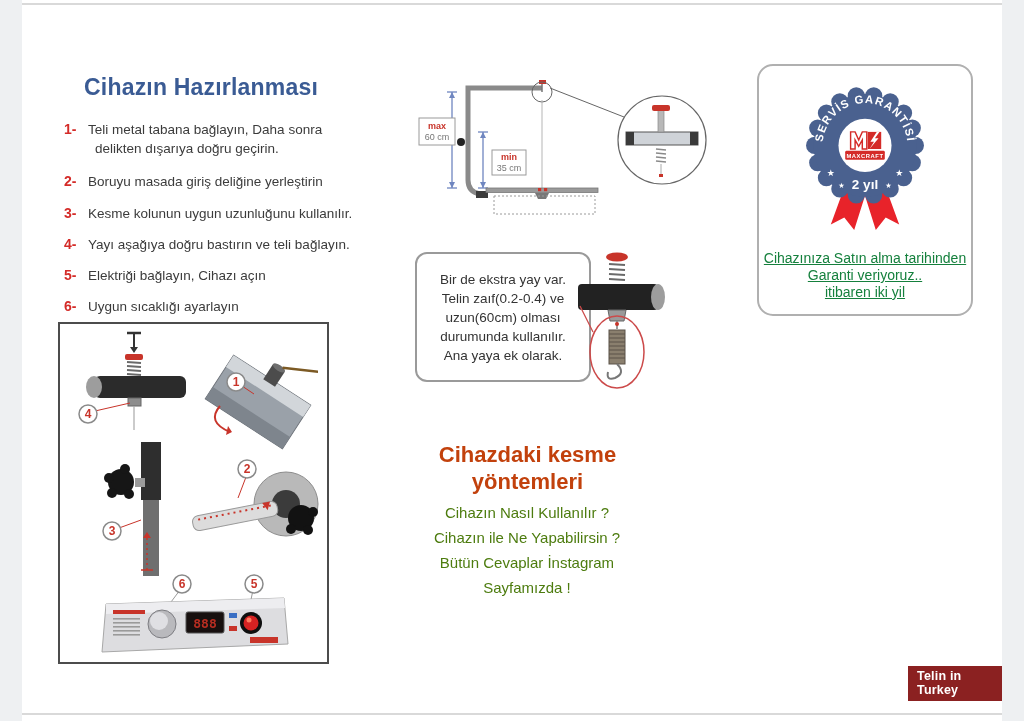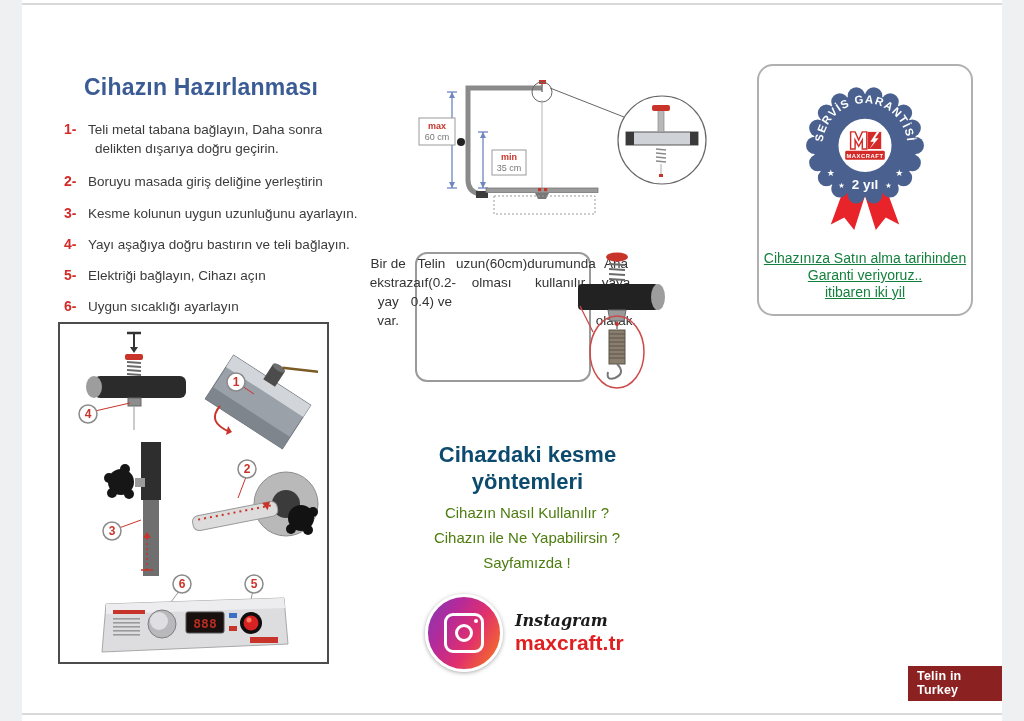--- a/index.html
+++ b/index.html
@@ -28,29 +28,29 @@
   }
   .photo{position:absolute;}
 
   
   .diagram{position:absolute;left:390px;top:62px;}
 
   
   .note-box{
     position:absolute;left:393px;top:252px;width:172px;height:126px;
     border:2px solid #9a9a9a;border-radius:12px;background:#fff;
-    display:flex;flex-direction:row;justify-content:center;
+    display:flex;flex-direction:column;justify-content:center;
     text-align:center;font-size:13.5px;line-height:19px;color:#333;
   }
   .spring-photo{position:absolute;left:556px;top:244px;}
 
   
   .cut-title{
     position:absolute;left:388px;top:441px;width:235px;text-align:center;
-    font-size:22px;font-weight:bold;color:#0c4a6e;line-height:27px;
+    font-size:22px;font-weight:bold;color:#c2410c;line-height:27px;
   }
   .cut-lines{
     position:absolute;left:370px;top:500px;width:270px;text-align:center;
     font-size:15px;line-height:25px;color:#4d7c0f;
   }
 
   
   .insta-row{position:absolute;left:403px;top:594px;display:flex;align-items:center;}
   .insta-badge{
     width:72px;height:72px;border-radius:50%;
@@ -94,21 +94,21 @@
         <div>Teli metal tabana bağlayın, Daha sonra</div>
         <div class="line2">delikten dışarıya doğru geçirin.</div>
       </div>
     </div>
     <div class="step" style="margin-top:14px;">
       <span class="num">2-</span>
       <div>Boruyu masada giriş deliğine yerleştirin</div>
     </div>
     <div class="step" style="margin-top:13px;">
       <span class="num">3-</span>
-      <div>Kesme kolunun uygun uzunluğunu ayarlayın.</div>
+      <div>Kesme kolunun uygun uzunluğunu kullanılır.</div>
     </div>
     <div class="step" style="margin-top:12px;">
       <span class="num">4-</span>
       <div>Yayı aşağıya doğru bastırın ve teli bağlayın.</div>
     </div>
     <div class="step" style="margin-top:12px;">
       <span class="num">5-</span>
       <div>Elektriği bağlayın, Cihazı açın</div>
     </div>
     <div class="step" style="margin-top:12px;">
@@ -310,35 +310,24 @@
     <line x1="2" y1="62" x2="15" y2="88" stroke="#cc4a4a" stroke-width="1.2"></line>
   </svg>
 
   <div class="cut-title">
     <div>Cihazdaki kesme</div>
     <div>yöntemleri</div>
   </div>
   <div class="cut-lines">
     <div>Cihazın Nasıl Kullanılır ?</div>
     <div>Cihazın ile Ne Yapabilirsin ?</div>
+    <div>Bütün Cevaplar İnstagram</div>
     <div>Sayfamızda !</div>
   </div>
 
-  <div class="insta-row">
-    <div class="insta-badge">
-      <div class="insta-cam">
-        <div class="insta-lens"></div>
-        <div class="insta-dot"></div>
-      </div>
-    </div>
-    <div class="insta-text">
-      <div class="insta-script">Instagram</div>
-      <div class="insta-handle">maxcraft.tr</div>
-    </div>
-  </div>
 
   <div class="warranty-box">
     <svg width="180" height="172" viewBox="0 0 200 172" style="margin-top:6px;">
 
       <path d="M78 116 L100 128 L88 166 L77 152 L62 160 Z" fill="#e8232a"></path>
       <path d="M122 116 L100 128 L112 166 L123 152 L138 160 Z" fill="#e8232a"></path>
 
       <g fill="#4a618f">
         <circle cx="156" cy="72" r="9.5"></circle>
           <circle cx="152.6" cy="91.2" r="9.5"></circle>

